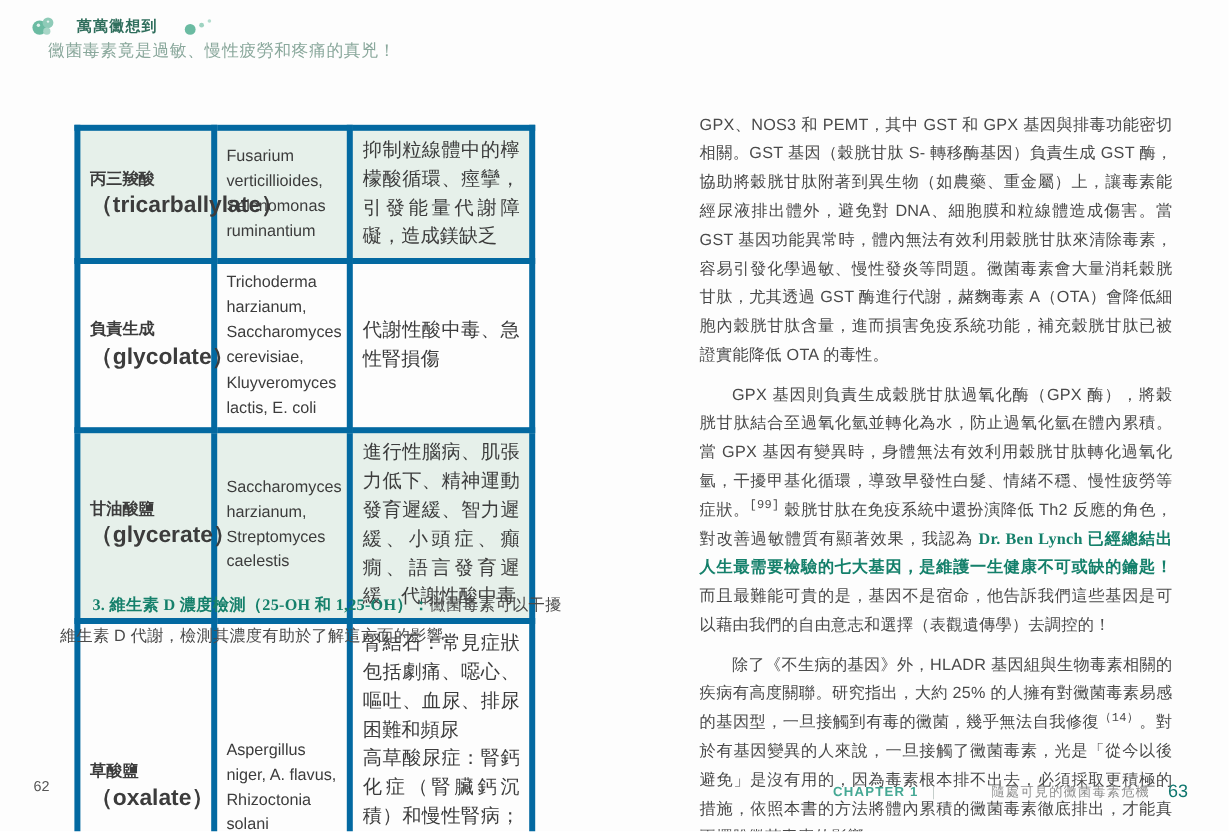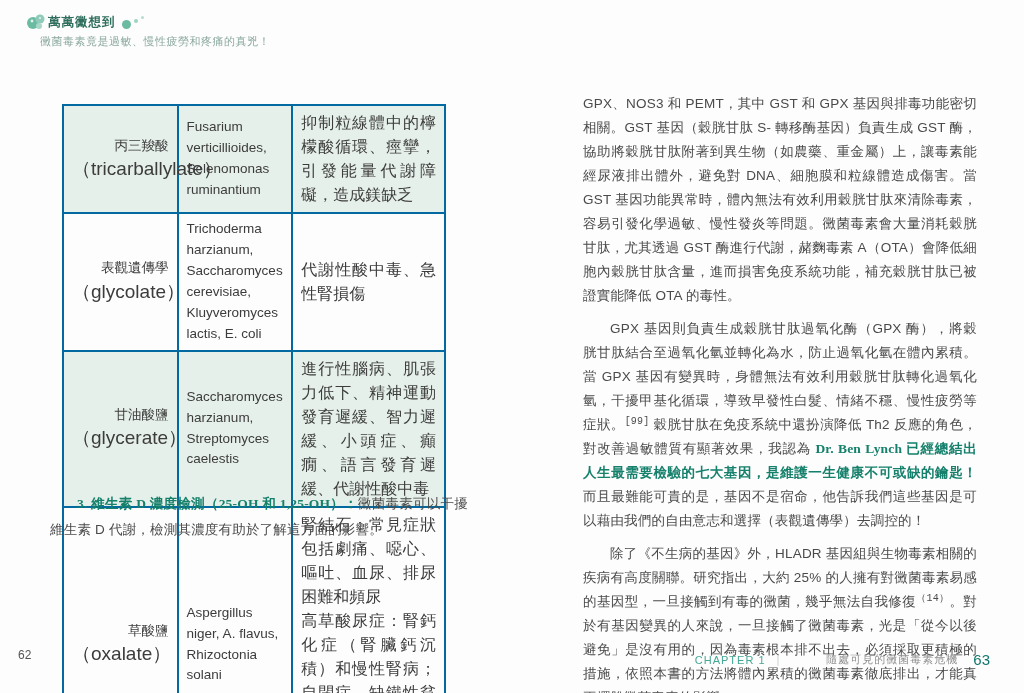--- a/index.html
+++ b/index.html
@@ -4,70 +4,70 @@
 <style>
   html,body{margin:0;padding:0;background:#ffffff;}
   .page{
     position:relative;width:1024px;height:693px;overflow:hidden;
     background:#fdfdfd;
     font-family:"Liberation Sans","DejaVu Sans",sans-serif;
     color:#454545;
   }
   
   .brand-header{position:absolute;left:26px;top:13px;}
-  .brand-row{display:flex;align-items:center;gap:2px;}
+  .brand-row{display:flex;align-items:center;gap:18px;}
   .brand-title{font-size:12.5px;font-weight:bold;color:#2f6e5c;letter-spacing:1px;}
   .spore-dots{display:inline-flex;align-items:flex-end;gap:3px;margin-left:4px;}
   .spore-dots i{display:block;border-radius:50%;background:#7cc4ad;}
   .spore-dots i.d1{width:9px;height:9px;background:#6bbba2;}
   .spore-dots i.d2{width:4px;height:4px;margin-bottom:6px;background:#9ed3c1;}
   .spore-dots i.d3{width:3px;height:3px;margin-bottom:10px;background:#b4ddcf;}
-  .brand-subtitle{font-size:11px;color:#8aa89c;margin:3px 0 0 14px;letter-spacing:0.5px;}
+  .brand-subtitle{font-size:14px;color:#8aa89c;margin:3px 0 0 14px;letter-spacing:0.5px;}
   
   .toxin-table{
     position:absolute;left:62px;top:104px;width:384px;
     border-collapse:collapse;table-layout:fixed;
   }
   .toxin-table td{
-    border:2px solid #0369a1;
+    border:5px solid #0369a1;
     padding:5px 8px;vertical-align:middle;
     color:#3c3c3c;
   }
   .toxin-table tr.shaded td{background:#e6f0ea;}
   .toxin-table tr:nth-child(1){height:76px;}
   .toxin-table tr:nth-child(2){height:101px;}
   .toxin-table tr:nth-child(3){height:104px;}
   .toxin-table tr:nth-child(4){height:120px;}
   .col-name{width:30%;}
   .col-sources{width:30%;}
   .col-effects{width:40%;}
-  .cell-name{text-align:right;font-weight:normal;}
+  .cell-name{text-align:left;font-weight:bold;}
   .cell-name .zh{font-size:13.5px;line-height:1.5;}
   .cell-name .en{font-size:19px;line-height:1.4;}
   .cell-sources{font-size:13.5px;line-height:1.55;}
   .cell-effects{font-size:16px;line-height:1.5;text-align:justify;}
   .cell-effects div{margin:0;}
   
   .body-para{
     margin:0 0 9px 0;font-size:13.5px;line-height:1.78;
     text-align:justify;color:#4a4a4a;letter-spacing:0.2px;
   }
   .body-para.indent{text-indent:2em;}
   .seg-em{color:#15806b;font-weight:bold;font-family:Liberation Serif, serif;}
   sup.seg-sup{font-size:10px;line-height:0;color:#4a4a4a;font-family:Liberation Mono, monospace;}
   .left-paras{position:absolute;left:50px;top:491px;width:418px;}
   .left-paras .body-para{line-height:1.92;margin-bottom:7px;}
   .right-paras{position:absolute;left:583px;top:92px;width:394px;}
   
-  .page-num-left{position:absolute;left:18px;top:648px;font-size:12px;color:#555;}
+  .page-num-left{position:absolute;left:28px;top:648px;font-size:12px;color:#555;}
   .footer-right{
     position:absolute;right:34px;top:651px;
     font-size:11px;display:flex;align-items:center;gap:7px;
   }
-  .footer-chapter{color:#45a894;font-weight:normal;letter-spacing:1px;padding-left:32px;}
+  .footer-chapter{color:#45a894;font-weight:bold;letter-spacing:1px;padding-left:32px;}
   .footer-sep{color:#b9c4c0;}
   .footer-title{color:#8f8f8f;letter-spacing:1px;margin-left:36px;}
   .footer-pagenum{color:#0f766e;font-size:15px;margin-left:8px;}
 </style>
 </head>
 <body>
 
 <div class="page">
 
   <div class="brand-header">
@@ -101,21 +101,21 @@
             <div class="zh">丙三羧酸</div>
             <div class="en">（tricarballylate）</div>
           </td>
           <td class="cell-sources">Fusarium verticillioides, Selenomonas ruminantium</td>
           <td class="cell-effects">
             <div>抑制粒線體中的檸檬酸循環、痙攣，引發能量代謝障礙，造成鎂缺乏</div>
           </td>
         </tr>
         <tr>
           <td class="cell-name">
-            <div class="zh">表觀遺傳學</div>
+            <div class="zh">負責生成</div>
             <div class="en">（glycolate）</div>
           </td>
           <td class="cell-sources">Trichoderma harzianum, Saccharomyces cerevisiae, Kluyveromyces lactis, E. coli</td>
           <td class="cell-effects">
             <div>代謝性酸中毒、急性腎損傷</div>
           </td>
         </tr>
         <tr class="shaded">
           <td class="cell-name">
             <div class="zh">甘油酸鹽</div>

